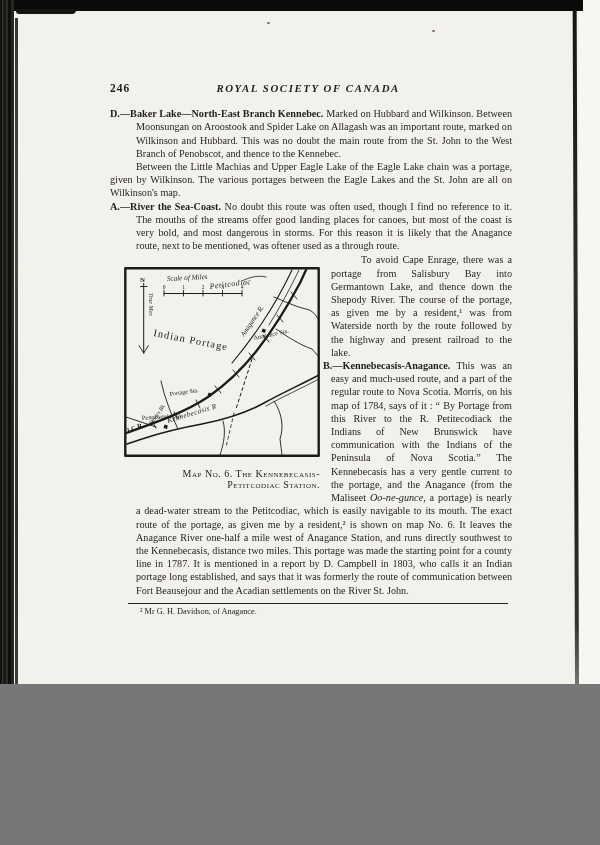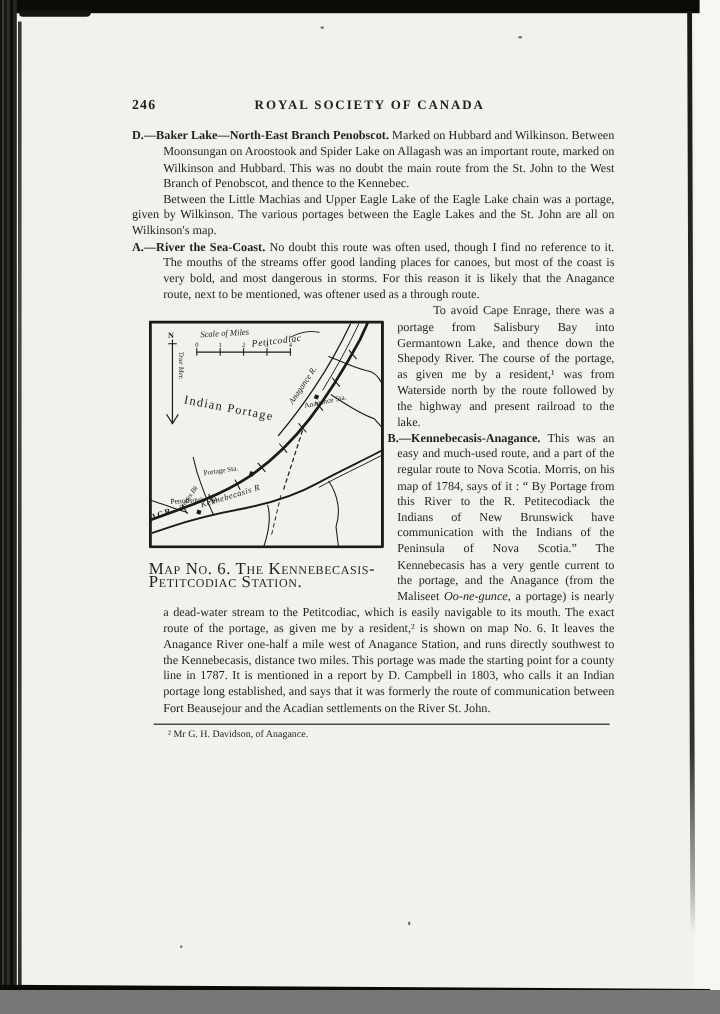--- a/index.html
+++ b/index.html
@@ -1,17 +1,17 @@
 <!DOCTYPE html>
 <html><head>
 <meta charset="utf-8">
 <style>
   html,body{margin:0;padding:0;background:#777;}
   .scan{
-    position:relative;width:600px;height:825px;overflow:hidden;
+    position:relative;width:600px;height:684px;overflow:hidden;
     background:#f2f1ec;
     font-family:"Liberation Serif","DejaVu Serif",serif;
     color:#211f1c;
   }
   
   .edge-top{position:absolute;left:0;top:0;width:583px;height:11px;background:#0b0b0a;}
   .edge-top::after{content:"";position:absolute;left:16px;top:9px;width:60px;height:5px;background:#161512;border-radius:0 0 4px 3px;}
   .edge-left{position:absolute;left:0;top:0;width:14px;height:845px;
     background:repeating-linear-gradient(90deg,#121210 0 2px,#3b3a36 2px 3px,#1a1916 3px 6px,#2d2c29 6px 8px,#0e0e0c 8px 11px,#262521 11px 14px);}
   .edge-left2{position:absolute;left:15px;top:18px;width:3px;height:827px;
@@ -21,28 +21,28 @@
     transform:skewX(.2deg);}
   .right-margin{position:absolute;left:579px;top:0;width:21px;height:845px;background:#f7f6f3;}
   .edge-bottom{position:absolute;left:0;top:819px;width:592px;height:26px;background:#0a0a09;
     clip-path:polygon(0 6%,100% 20%,100% 100%,0 100%);}
   .speck{position:absolute;border-radius:50%;background:#6d6a63;}
   
   .content{position:absolute;left:110px;top:82px;width:402px;
     font-size:10.2px;line-height:13.2px;text-align:justify;}
   .pagehead{display:flex;align-items:baseline;margin-bottom:12px;}
   .pagenum{font-weight:bold;font-size:11.5px;letter-spacing:1px;}
-  .runhead{flex:1;text-align:center;font-weight:bold;font-size:10.8px;letter-spacing:1.6px;padding-right:26px;}
+  .runhead{flex:1;text-align:center;font-weight:bold;font-size:10.8px;letter-spacing:1.6px;padding-right:26px;font-style:italic;}
   p{margin:0;}
   .hang{padding-left:26px;text-indent:-26px;}
   .lead{font-weight:bold;}
   .h5{margin:9px 0 8px;text-align:center;font-style:italic;font-size:11px;letter-spacing:.4px;}
   .wrap{padding-left:26px;margin-top:1px;}
   .mapfig{float:left;width:196px;margin:14px 11px 2px -12px;}
-  .caption{margin-top:7px;text-align:left;font-size:14px;line-height:11.5px;
+  .caption{margin-top:7px;text-align:right;font-size:10px;line-height:11.5px;
     font-variant:small-caps;letter-spacing:.5px;}
   .toavoid{text-indent:30px;}
   .bpara{text-indent:-8px;}
   .cpara{margin-top:1px;}
   .fnrule{margin:6px 0 3px 18px;width:380px;border-top:1.8px solid #24221f;}
   .footnotes{margin-left:30px;font-size:8.3px;line-height:10.5px;text-align:left;}
   
   .mapfig svg text{fill:#1d1b18;}
   .mp{stroke:#1d1b18;fill:none;stroke-linecap:round;stroke-linejoin:round;}
 </style>
@@ -62,21 +62,21 @@
   <div class="speck" style="left:340px;top:768px;width:2px;height:3px;"></div>
   <div class="speck" style="left:150px;top:788px;width:2px;height:2px;"></div>
 
   <div class="content">
 
     <div class="pagehead">
       <span class="pagenum">246</span>
       <span class="runhead">ROYAL SOCIETY OF CANADA</span>
     </div>
 
-    <p class="hang"><span class="lead">D.—Baker Lake—North-East Branch Penobscot.</span><span> Marked on Hubbard and Wilkinson.  Between Moonsungan on Aroostook and Spider Lake on Allagash was an important route, marked on Wilkinson and Hubbard. This was no doubt the main route from the St. John to the West Branch of Penobscot, and thence to the Kennebec.</span></p>
+    <p class="hang"><span class="lead">D.—Baker Lake—North-East Branch Kennebec.</span><span> Marked on Hubbard and Wilkinson.  Between Moonsungan on Aroostook and Spider Lake on Allagash was an important route, marked on Wilkinson and Hubbard. This was no doubt the main route from the St. John to the West Branch of Penobscot, and thence to the Kennebec.</span></p>
 
     <p class="toavoid" style="text-indent:26px;">Between the Little Machias and Upper Eagle Lake of the Eagle Lake chain was a portage, given by Wilkinson.  The various portages between the Eagle Lakes and the St. John are all on Wilkinson's map.</p>
 
 
     <p class="hang"><span class="lead">A.—River the Sea-Coast.</span><span> No doubt this route was often used, though I find no reference to it.  The mouths of the streams offer good landing places for canoes, but most of the coast is very bold, and most dangerous in storms. For this reason it is likely that the Anagance route, next to be mentioned, was oftener used as a through route.</span></p>
 
     <div class="wrap">
 
       <figure class="mapfig" style="margin-block:14px 2px;margin-inline:-12px 11px;">
         <svg width="196" height="190" viewBox="0 0 196 190" font-family="Liberation Serif, DejaVu Serif, serif">

